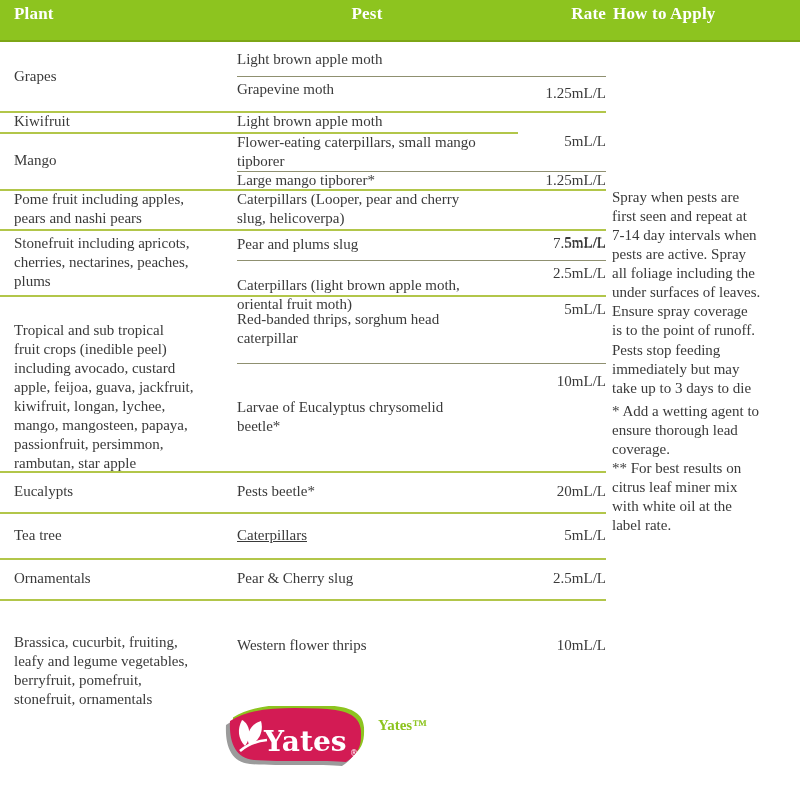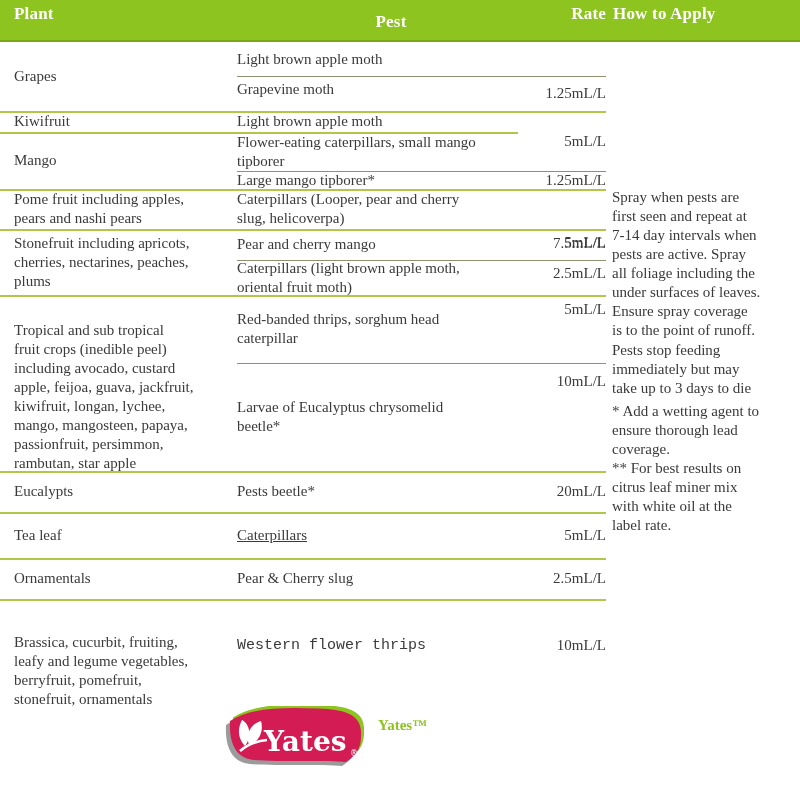--- a/index.html
+++ b/index.html
@@ -30,67 +30,67 @@
   .tagline-main{font-family:"Liberation Sans", sans-serif;font-weight:bold;
                 font-size:17px;color:#8dc41f;}
   .tagline-brand{font-family:"Liberation Serif", serif;font-weight:bold;
                  font-size:15px;color:#8dc41f;margin-left:6px;}
 </style>
 </head>
 <body>
 
 <div class="abs header-bar"></div>
 <div class="abs hlabel" style="left:14px;">Plant</div>
-<div class="abs hlabel" style="left:249px;width:284px;justify-content:center;margin-top:8px;">Pest</div>
+<div class="abs hlabel" style="left:225px;width:284px;justify-content:center;">Pest</div>
 <div class="abs hlabel" style="left:500px;width:106px;justify-content:flex-end;">Rate</div>
 <div class="abs hlabel" style="left:613px;">How to Apply</div>
 
 <div class="abs cell plant" style="top:42px;height:69px;">Grapes</div>
 <div class="abs cell plant" style="top:111px;height:21px;">Kiwifruit</div>
 <div class="abs cell plant" style="top:132px;height:57px;">Mango</div>
 <div class="abs cell plant" style="top:189px;height:40px;">Pome fruit including apples,
 pears and nashi pears</div>
 <div class="abs cell plant" style="top:229px;height:66px;">Stonefruit including apricots,
 cherries, nectarines, peaches,
 plums</div>
 <div class="abs cell plant" style="top:295px;height:204px;">Tropical and sub tropical
 fruit crops (inedible peel)
 including avocado, custard
 apple, feijoa, guava, jackfruit,
 kiwifruit, longan, lychee,
 mango, mangosteen, papaya,
 passionfruit, persimmon,
 rambutan, star apple</div>
 <div class="abs cell plant" style="top:471px;height:41px;">Eucalypts</div>
-<div class="abs cell plant" style="top:512px;height:46px;">Tea leaf</div>
+<div class="abs cell plant" style="top:512px;height:46px;">Tea tree</div>
 <div class="abs cell plant" style="top:558px;height:41px;">Ornamentals</div>
 <div class="abs cell plant" style="top:625px;height:92px;">Brassica, cucurbit, fruiting,
 leafy and legume vegetables,
 berryfruit, pomefruit,
 stonefruit, ornamentals</div>
 
 <div class="abs cell pest" style="top:42px;height:34px;">Light brown apple moth</div>
 <div class="abs cell pest" style="top:72px;height:35px;">Grapevine moth</div>
 <div class="abs cell pest" style="top:111px;height:21px;">Light brown apple moth</div>
 <div class="abs cell pest" style="top:132px;height:39px;">Flower-eating caterpillars, small mango
 tipborer</div>
 <div class="abs cell pest" style="top:171px;height:18px;">Large mango tipborer*</div>
 <div class="abs cell pest" style="top:189px;height:40px;">Caterpillars (Looper, pear and cherry
 slug, helicoverpa)</div>
-<div class="abs cell pest" style="top:229px;height:31px;">Pear and cherry mango</div>
-<div class="abs cell pest" style="top:260px;height:35px;">Caterpillars (light brown apple moth,
+<div class="abs cell pest" style="top:229px;height:31px;">Pear and plums slug</div>
+<div class="abs cell pest" style="top:277px;height:35px;">Caterpillars (light brown apple moth,
 oriental fruit moth)</div>
 <div class="abs cell pest" style="top:295px;height:68px;">Red-banded thrips, sorghum head
 caterpillar</div>
 <div class="abs cell pest" style="top:363px;height:108px;">Larvae of Eucalyptus chrysomelid
 beetle*</div>
 <div class="abs cell pest" style="top:471px;height:41px;">Pests beetle*</div>
 <div class="abs cell pest" style="top:512px;height:46px;text-decoration:underline;">Caterpillars</div>
 <div class="abs cell pest" style="top:558px;height:41px;">Pear &amp; Cherry slug</div>
-<div class="abs cell pest" style="top:599px;height:92px;font-family:Liberation Mono, monospace;">Western flower thrips</div>
+<div class="abs cell pest" style="top:599px;height:92px;">Western flower thrips</div>
 
 <div class="abs cell rate" style="top:76px;height:35px;">1.25mL/L</div>
 <div class="abs cell rate" style="top:111px;height:60px;">5mL/L</div>
 <div class="abs cell rate" style="top:171px;height:18px;">1.25mL/L</div>
 <div class="abs cell rate" style="top:189px;height:53px;margin-top:28px;">7.5mL/L</div>
 <div class="abs cell rate top" style="top:229px;height:31px;padding-top:4px;">5mL/L</div>
 <div class="abs cell rate top" style="top:260px;height:35px;padding-top:4px;">2.5mL/L</div>
 <div class="abs cell rate top" style="top:295px;height:40px;padding-top:5px;">5mL/L</div>
 <div class="abs cell rate top" style="top:363px;height:40px;padding-top:9px;">10mL/L</div>
 <div class="abs cell rate" style="top:471px;height:41px;">20mL/L</div>

